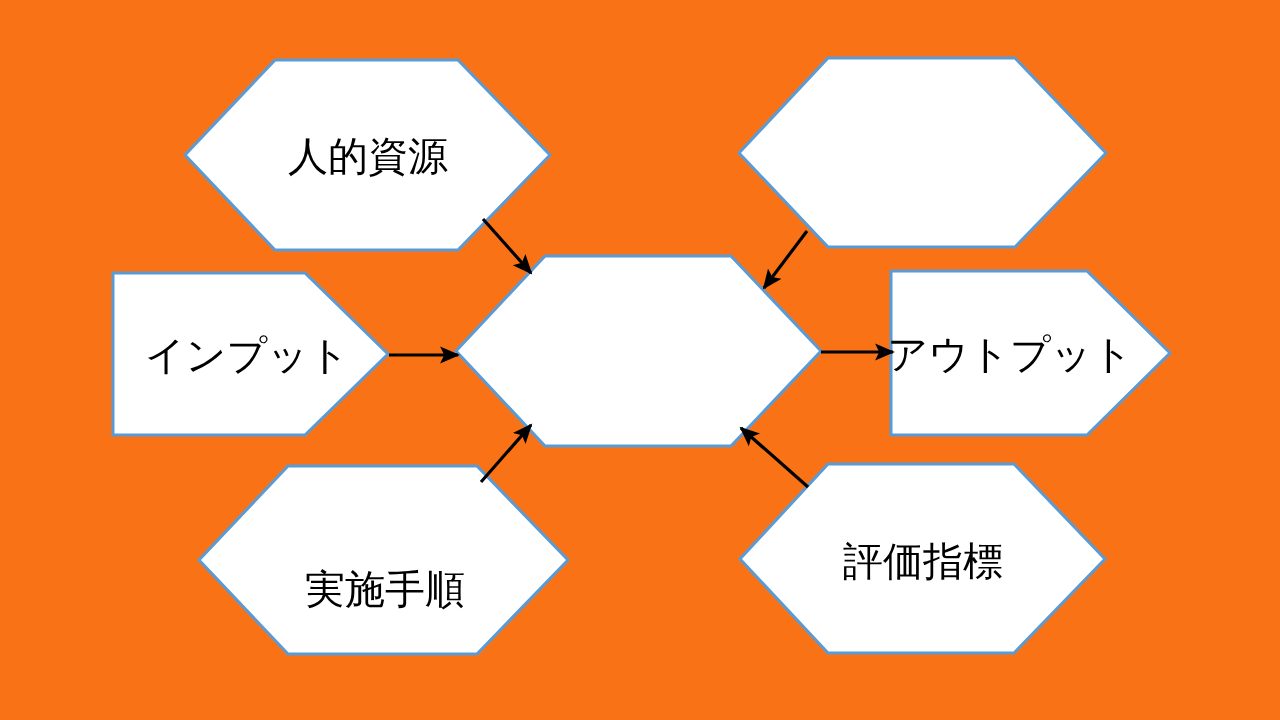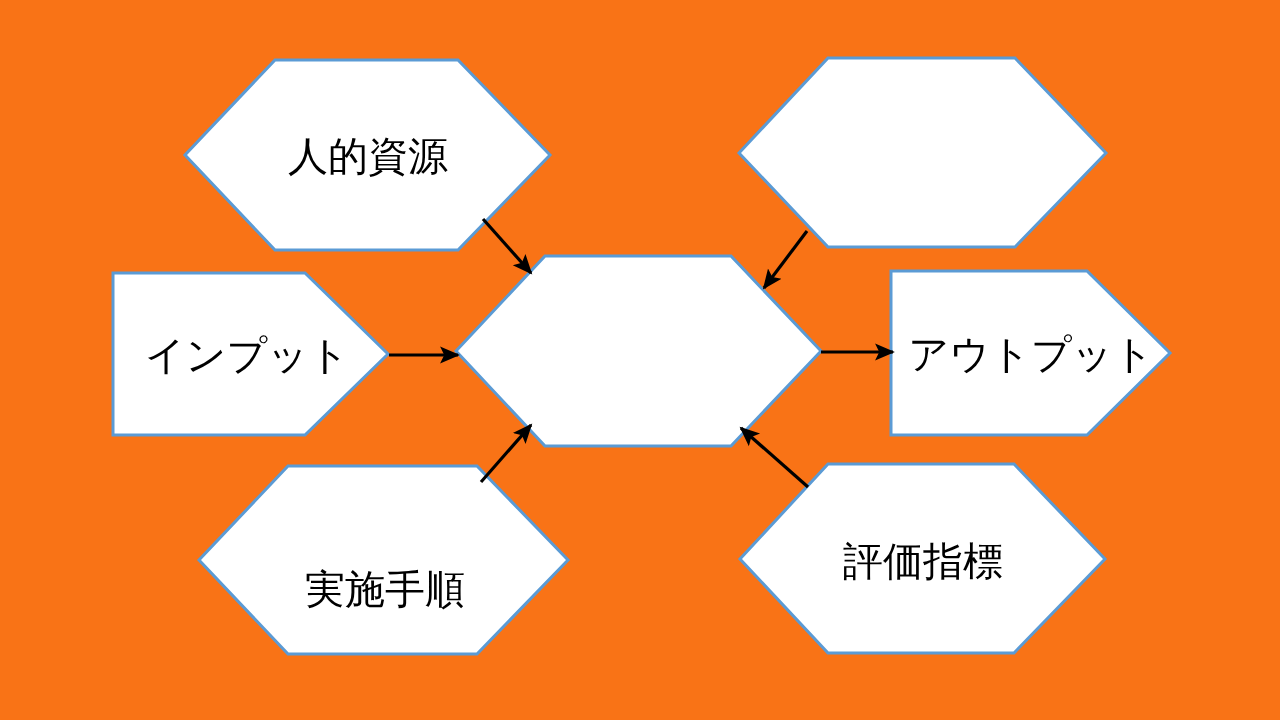--- a/index.html
+++ b/index.html
@@ -89,19 +89,19 @@
 
     <line class="connector-line" x1="808" y1="487" x2="741" y2="428" marker-end="url(#arrowhead)"></line>
   </svg>
 
   <div class="node-label" style="left:368px; top:156px;">人的資源</div>
 
 
   <div class="node-label" style="left:235px; top:355px;margin-left:12px;">インプット</div>
 
 
-  <div class="node-label" style="left:1010px; top:354px;margin-left:21px;">アウトプット</div>
+  <div class="node-label" style="left:1010px; top:354px;">アウトプット</div>
 
   <div class="node-label" style="left:385px; top:561px;margin-top:28px;">実施手順</div>
 
   <div class="node-label" style="left:923px; top:561px;">評価指標</div>
 
 </div>
 
 </body></html>

